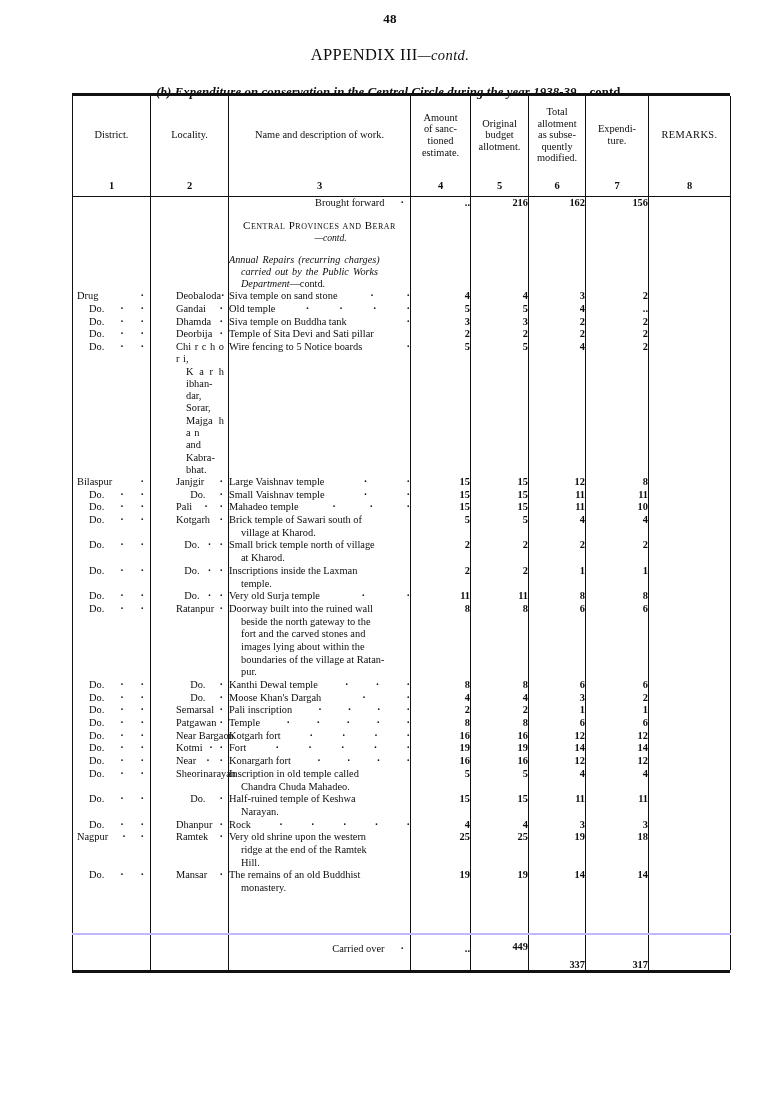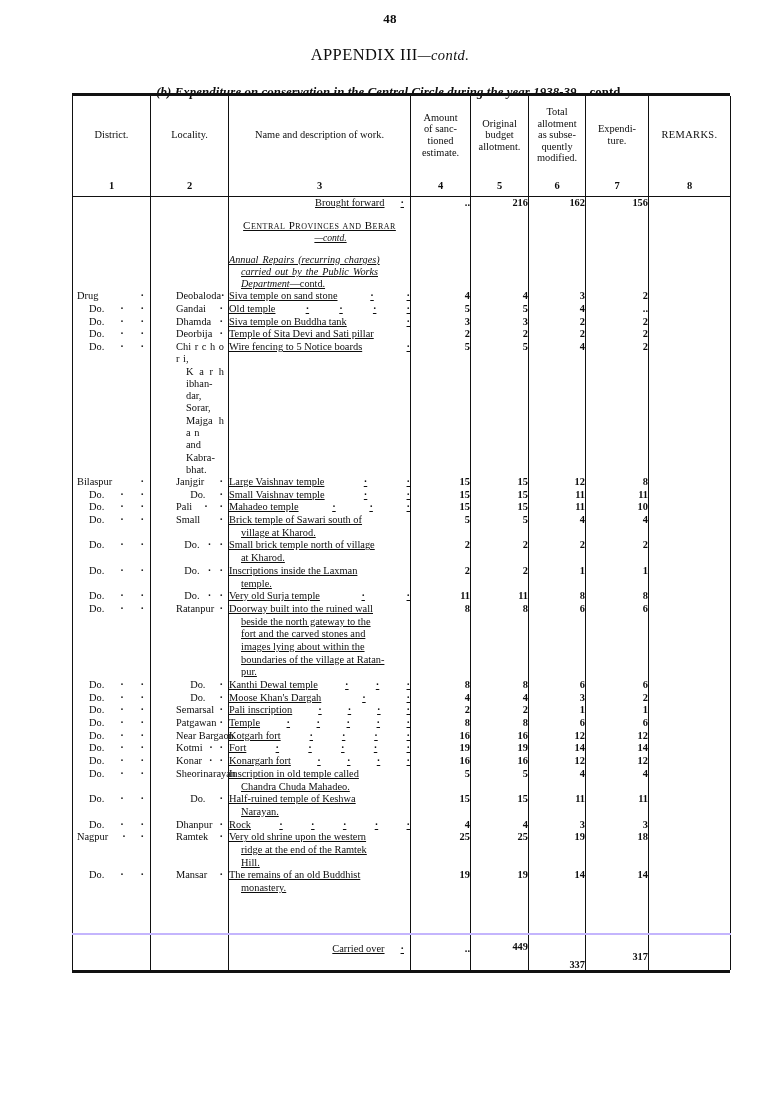--- a/index.html
+++ b/index.html
@@ -96,21 +96,20 @@
 
   
   td.c-dist, td.c-loc {
     font-size: 10.4px;
     padding-top: 3px;
     padding-bottom: 3px;
   }
   td.c-desc {
     font-size: 10.4px;
     padding: 3px 4px 3px 5px;
-    text-decoration: underline;
   }
   td.c-num {
     font-size: 10.4px;
     font-weight: bold;
     text-align: right;
     padding: 3px 11px 3px 2px;
     white-space: nowrap;
   }
   td.c-rem { }
 
@@ -534,21 +533,21 @@
               <div class="dline" style="padding-left: 16px;">
                 <span class="nm">Do.</span>
                 <span class="sp"></span>
                 <span class="dot">·</span>
                 <span class="sp"></span>
                 <span class="dot">·</span>
               </div>
             </td>
             <td class="c-loc">
               <div class="lline">
-                <span class="nm">Small</span>
+                <span class="nm">Kotgarh</span>
                 <span class="sp"></span>
                 <span class="dot">·</span>
               </div>
             </td>
             <td class="c-desc">
               <div class="desc-justify"><span>Brick  temple  of  Sawari  south  of</span><span class="hang">village at Kharod.</span></div>
             </td>
             <td class="c-num">5</td>
             <td class="c-num">5</td>
             <td class="c-num">4</td>
@@ -895,21 +894,21 @@
               <div class="dline" style="padding-left: 16px;">
                 <span class="nm">Do.</span>
                 <span class="sp"></span>
                 <span class="dot">·</span>
                 <span class="sp"></span>
                 <span class="dot">·</span>
               </div>
             </td>
             <td class="c-loc">
               <div class="lline">
-                <span class="nm">Konar</span>
+                <span class="nm">Near</span>
                 <span class="sp"></span>
                 <span class="dot">·</span>
                 <span class="sp"></span>
                 <span class="dot">·</span>
               </div>
             </td>
             <td class="c-desc">
               <div class="desc-dots">
                 <span class="nm">Konargarh fort</span>
                 <span class="sp"></span>
@@ -1081,21 +1080,21 @@
           </tr>
           <tr class="botline-row">
             <td></td>
             <td></td>
             <td class="c-desc" style="padding-top: 8px; padding-bottom: 8px;">
               <div class="desc-right"><span>Carried over</span><span class="dot">·</span></div>
             </td>
             <td class="c-num" style="padding-top: 8px;">..</td>
             <td class="c-num" style="padding-top: 6px;">449</td>
             <td class="c-num" style="padding-top: 24px;">337</td>
-            <td class="c-num" style="padding-top: 16px;">317</td>
+            <td class="c-num" style="padding-top: 24px;">317</td>
             <td class="c-rem"></td>
           </tr>
         </tbody>
     </table>
     <div class="bottomthick"></div>
   </div>
 
 </div>
 
 </body></html>

